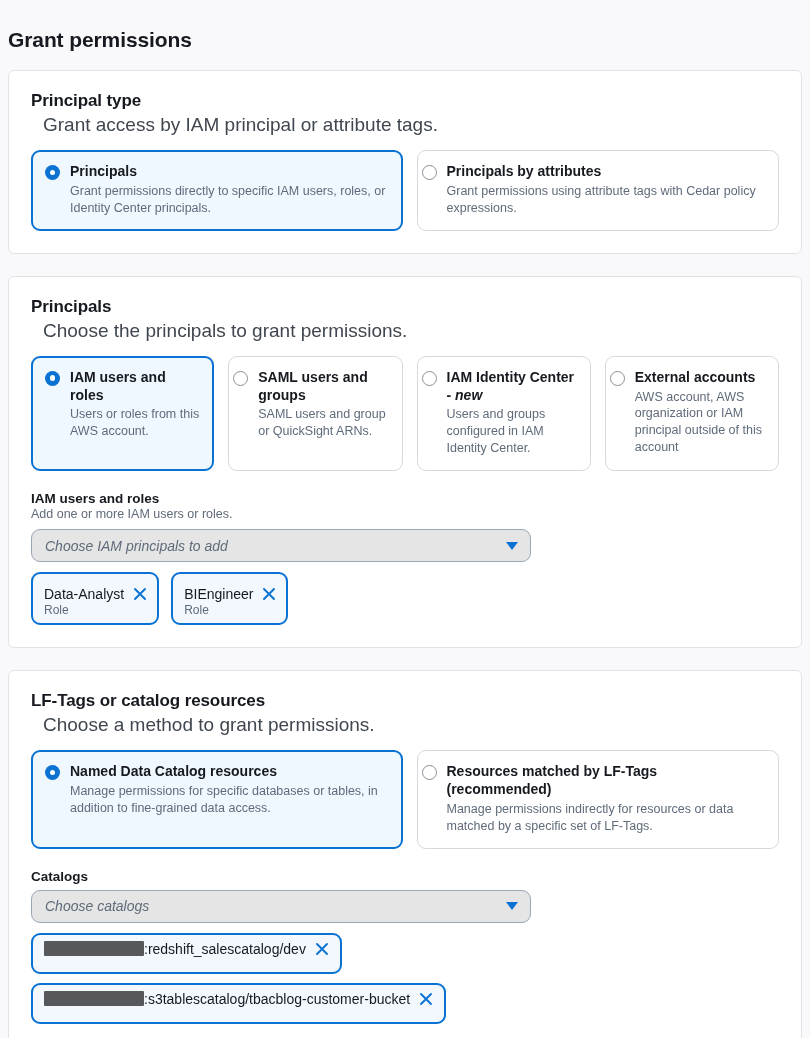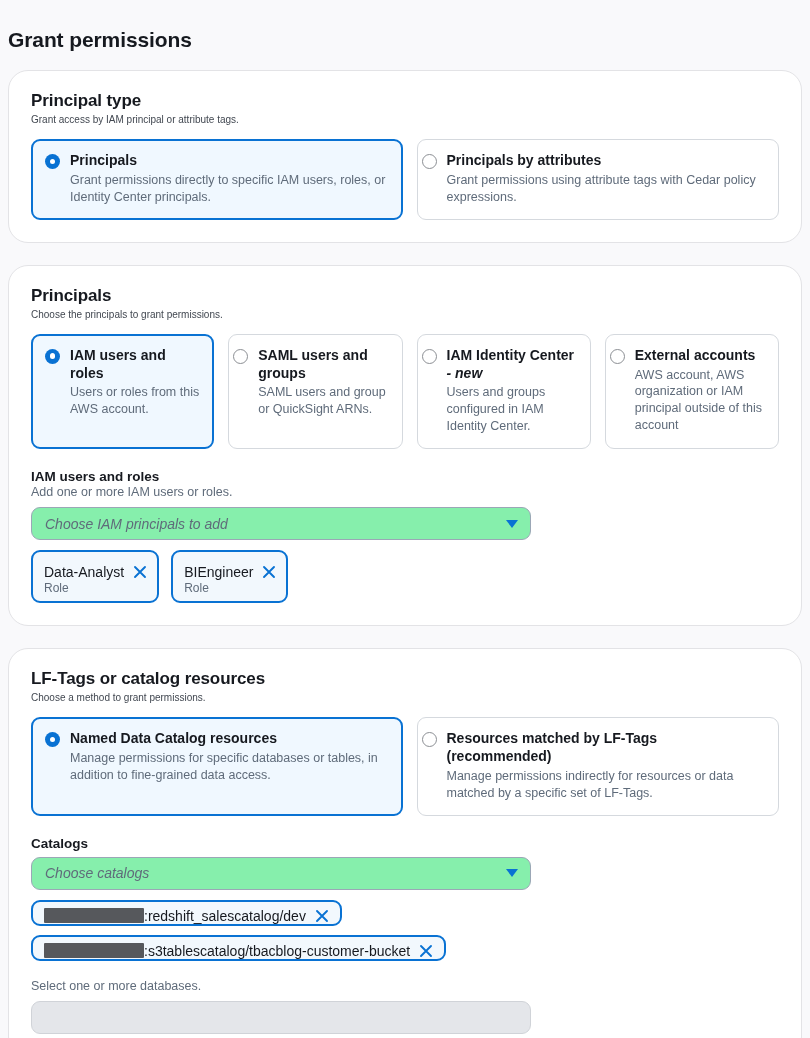--- a/index.html
+++ b/index.html
@@ -20,36 +20,36 @@
     font-weight: 700;
     color: #16191f;
     margin: 0;
     padding: 28px 0 18px 0;
     letter-spacing: -0.1px;
   }
 
   .panel {
     background: #ffffff;
     border: 1px solid #e3e3e6;
-    border-radius: 20px;
+    border-radius: 6px;
     margin-bottom: 22px;
     padding: 20px 22px 22px 22px;
   }
 
   .section-title {
     font-size: 17px;
     font-weight: 700;
     color: #16191f;
     margin: 0 0 3px 0;
     letter-spacing: -0.1px;
   }
   .section-desc {
-    font-size: 10px;
+    font-size: 19px;
     color: #414750;
-    margin: 0 0 14px 0;
+    margin: 0 0 14px 12px;
   }
 
   
   .tile-row { display: flex; gap: 14px; align-items: stretch; }
   .tile {
     flex: 1 1 0;
     border: 1px solid #d5d9de;
     border-radius: 9px;
     background: #ffffff;
     padding: 12px 14px 13px 4px;
@@ -121,21 +121,21 @@
     display: block;
     margin-bottom: 8px;
   }
 
   .select {
     width: 500px;
     max-width: 100%;
     height: 33px;
     border: 1px solid #9ba7b6;
     border-radius: 9px;
-    background: #86efac;
+    background: #e5e5e5;
     display: flex;
     align-items: center;
     padding: 0 12px 0 13px;
     cursor: pointer;
   }
   .select .placeholder {
     flex: 1;
     font-size: 14px;
     font-style: italic;
     color: #5f6b7a;
@@ -183,21 +183,21 @@
   }
   .x-icon {
     width: 14px; height: 14px;
     flex: 0 0 auto;
     cursor: pointer;
     display: inline-block;
   }
   .x-icon svg { display: block; }
 
   .token-col { display: flex; flex-direction: column; gap: 9px; margin-top: 10px; align-items: flex-start; }
-  .token.wide { flex-direction: row; align-items: center; padding: 6px 11px 0 11px; }
+  .token.wide { flex-direction: row; align-items: center; padding: 6px 11px 15px 11px; }
   .redacted {
     display: inline-block;
     height: 15px;
     background: #56585c;
     border-radius: 1px;
     vertical-align: -2px;
     margin-right: 0px;
   }
 </style>
 </head>

